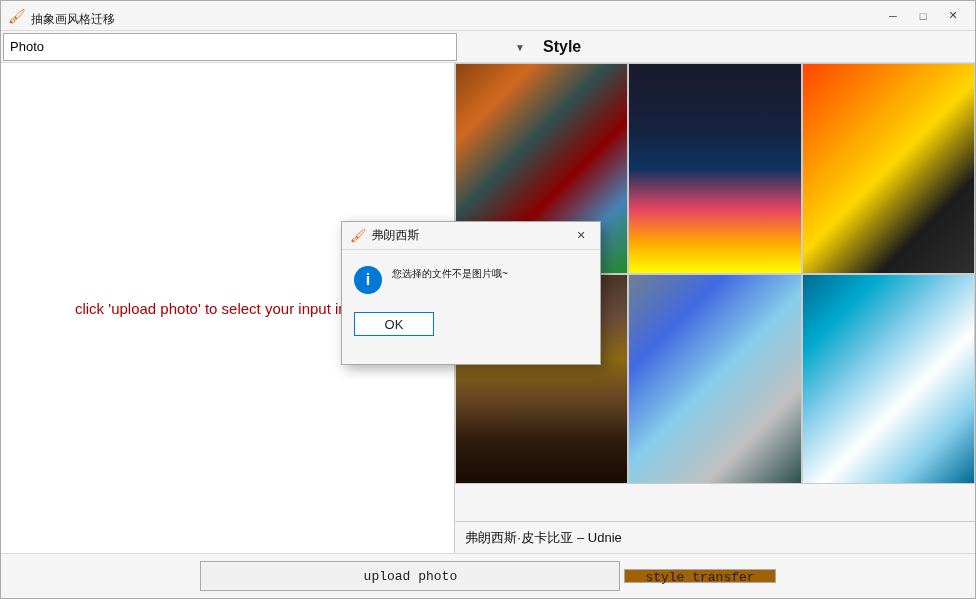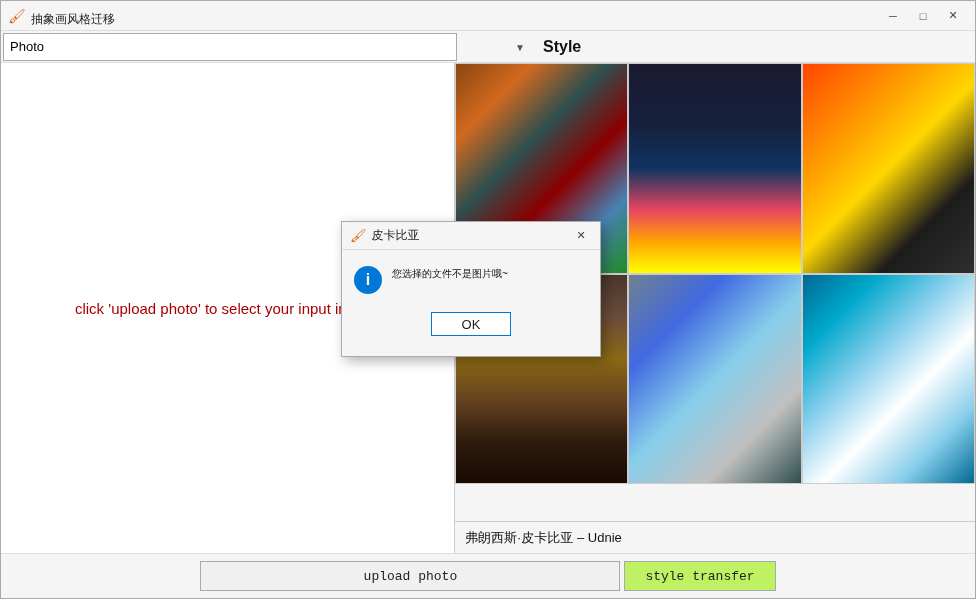--- a/index.html
+++ b/index.html
@@ -192,24 +192,24 @@
       background: #f0f0f0;
       cursor: pointer;
       font-size: 13px;
       font-family: 'Courier New', monospace;
       display: flex;
       align-items: center;
       justify-content: center;
       color: #222;
     }
     .style-transfer-btn {
-      height: 30px;
+      height: 14px;
       padding: 0 20px;
       border: 1px solid #aaa;
-      background: #bef264;
+      background: #a16207;
       cursor: pointer;
       font-size: 13px;
       font-family: 'Courier New', monospace;
       color: #222;
     }
     .dialog {
       position: absolute;
       top: 220px;
       left: 340px;
       width: 260px;
@@ -265,23 +265,22 @@
       font-size: 16px;
       font-weight: bold;
       flex-shrink: 0;
     }
     .dialog-message {
       font-size: 10px;
       color: #111;
       line-height: 1.5;
     }
     .dialog-footer {
-      padding: 8px 12px 20px;
-      display: flex;
-      justify-content: center;
+      padding: 8px 12px 28px;
+      display: flex;
     }
     .dialog-ok-btn {
       width: 80px;
       height: 24px;
       border: 1px solid #0078d7;
       background: white;
       cursor: pointer;
       font-size: 13px;
       color: #222;
       display: flex;
@@ -359,21 +358,21 @@
     <div class="bottom-bar">
       <button class="upload-btn">upload photo</button>
       <button class="style-transfer-btn">style transfer</button>
     </div>
 
   </div>
 
   <div class="dialog">
     <div class="dialog-titlebar">
       <span class="dialog-icon">🖌</span>
-      <span class="dialog-title">皮卡比亚</span>
+      <span class="dialog-title">弗朗西斯</span>
       <button class="dialog-close">✕</button>
     </div>
     <div class="dialog-body">
       <div class="dialog-info-icon">i</div>
       <p class="dialog-message">您选择的文件不是图片哦~</p>
     </div>
     <div class="dialog-footer">
       <button class="dialog-ok-btn">OK</button>
     </div>
   </div>

